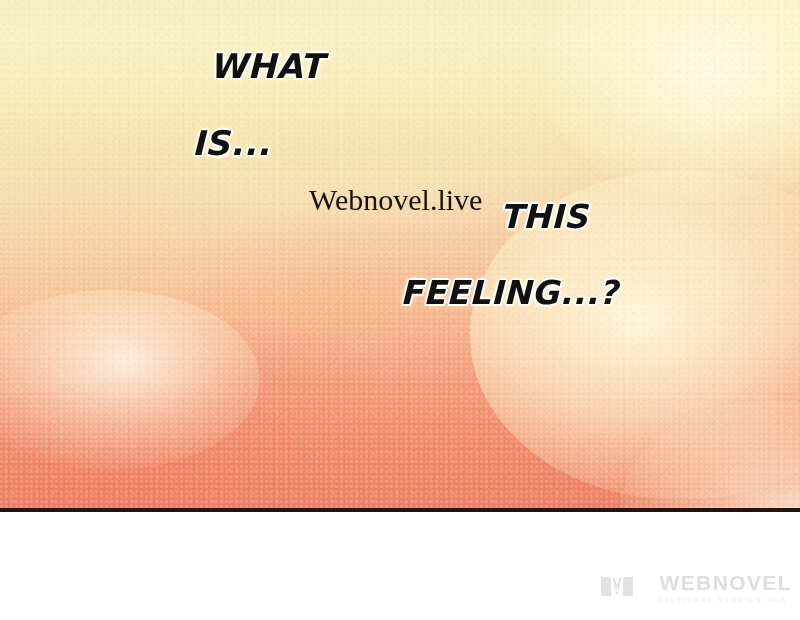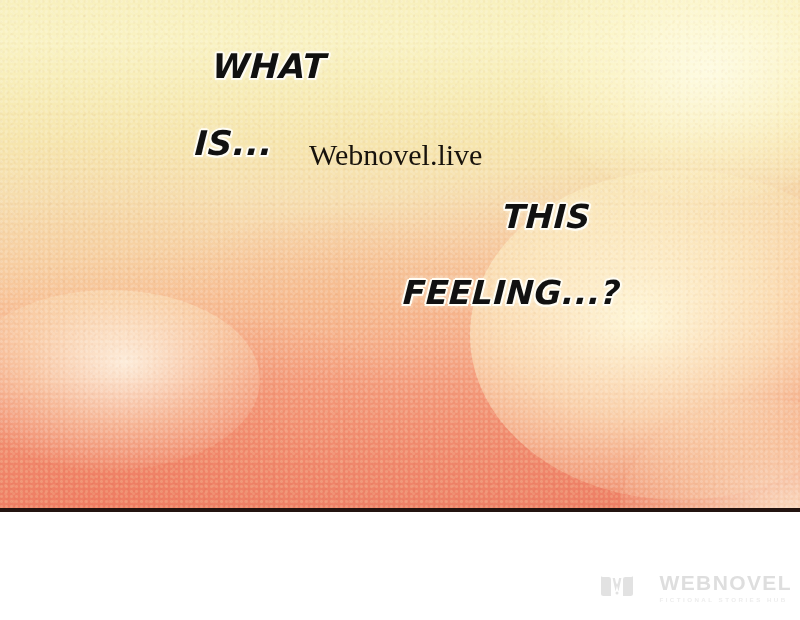--- a/index.html
+++ b/index.html
@@ -202,21 +202,21 @@
   #credit-overlay {
     position: absolute;
     left: 309px;
     top: 55px;
     font-family: "Liberation Serif", serif;
     font-size: 30px;
     line-height: 1.33;
     color: #17120c;
     white-space: pre;
   }
-  #credit-overlay .line-2 { display: block; }
+  #credit-overlay .line-2 { display: block; margin-top: 45px; }
 
   
   #footer-area {
     position: absolute;
     left: 0;
     top: 512px;
     width: 800px;
     height: 108px;
     background: #ffffff;
   }

